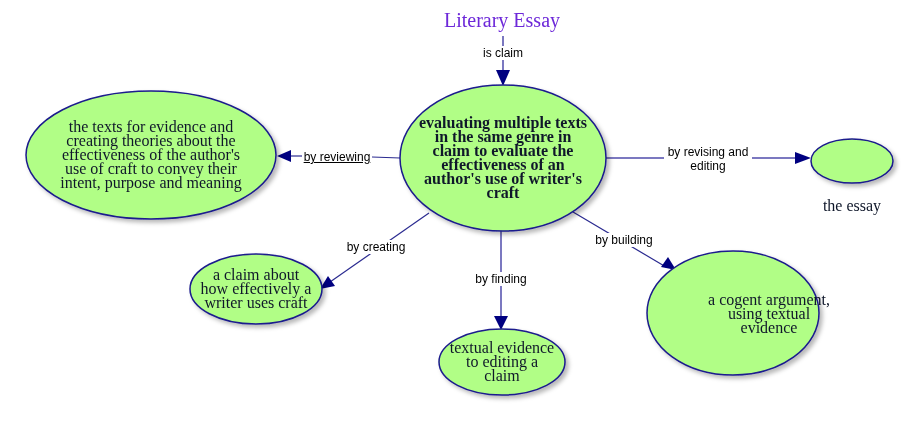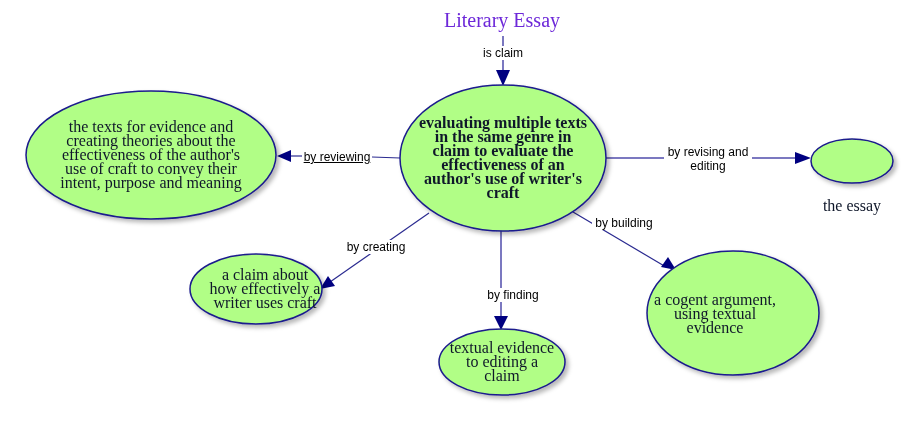--- a/index.html
+++ b/index.html
@@ -88,36 +88,36 @@
   <ellipse cx="733" cy="313" rx="86" ry="62" fill="#b1fe86" stroke="#1a1a8c" stroke-width="1.5" filter="url(#shadow)"></ellipse>
 </svg>
 
 <div class="title-text">Literary Essay</div>
 
 <div class="link-label" style="left:473px; top:46px; width:60px;">is claim</div>
 <div class="link-label" style="left:302px; top:150px; width:70px;text-decoration:underline;">by reviewing</div>
 <div class="link-label" style="left:664px; top:145px; width:88px;">by revising and
 editing</div>
 <div class="link-label" style="left:343px; top:240px; width:66px;">by creating</div>
-<div class="link-label" style="left:482px; top:272px; width:62px;margin-top:16px;">by finding</div>
-<div class="link-label" style="left:592px; top:216px; width:64px;">by building</div>
+<div class="link-label" style="left:470px; top:272px; width:62px;">by finding</div>
+<div class="link-label" style="left:592px; top:233px; width:64px;">by building</div>
 
 <div class="node-text bold" style="left:413px; top:103px; width:180px; height:110px;">evaluating multiple texts
 in the same genre in
 claim to evaluate the
 effectiveness of an
 author's use of writer's
 craft</div>
 <div class="node-text" style="left:56px; top:115px; width:190px; height:80px;">the texts for evidence and
 creating theories about the
 effectiveness of the author's
 use of craft to convey their
 intent, purpose and meaning</div>
 <div class="node-text" style="left:812px; top:152px; width:80px; height:18px;margin-top:45px;">the essay</div>
-<div class="node-text" style="left:205px; top:266px; width:120px; height:46px;">a claim about
+<div class="node-text" style="left:196px; top:266px; width:120px; height:46px;">a claim about
 how effectively a
 writer uses craft</div>
 <div class="node-text" style="left:445px; top:339px; width:114px; height:46px;">textual evidence
 to editing a
 claim</div>
-<div class="node-text" style="left:642px; top:291px; width:146px; height:46px;">a cogent argument,
+<div class="node-text" style="left:696px; top:291px; width:146px; height:46px;">a cogent argument,
 using textual
 evidence</div>
 
 </body></html>

